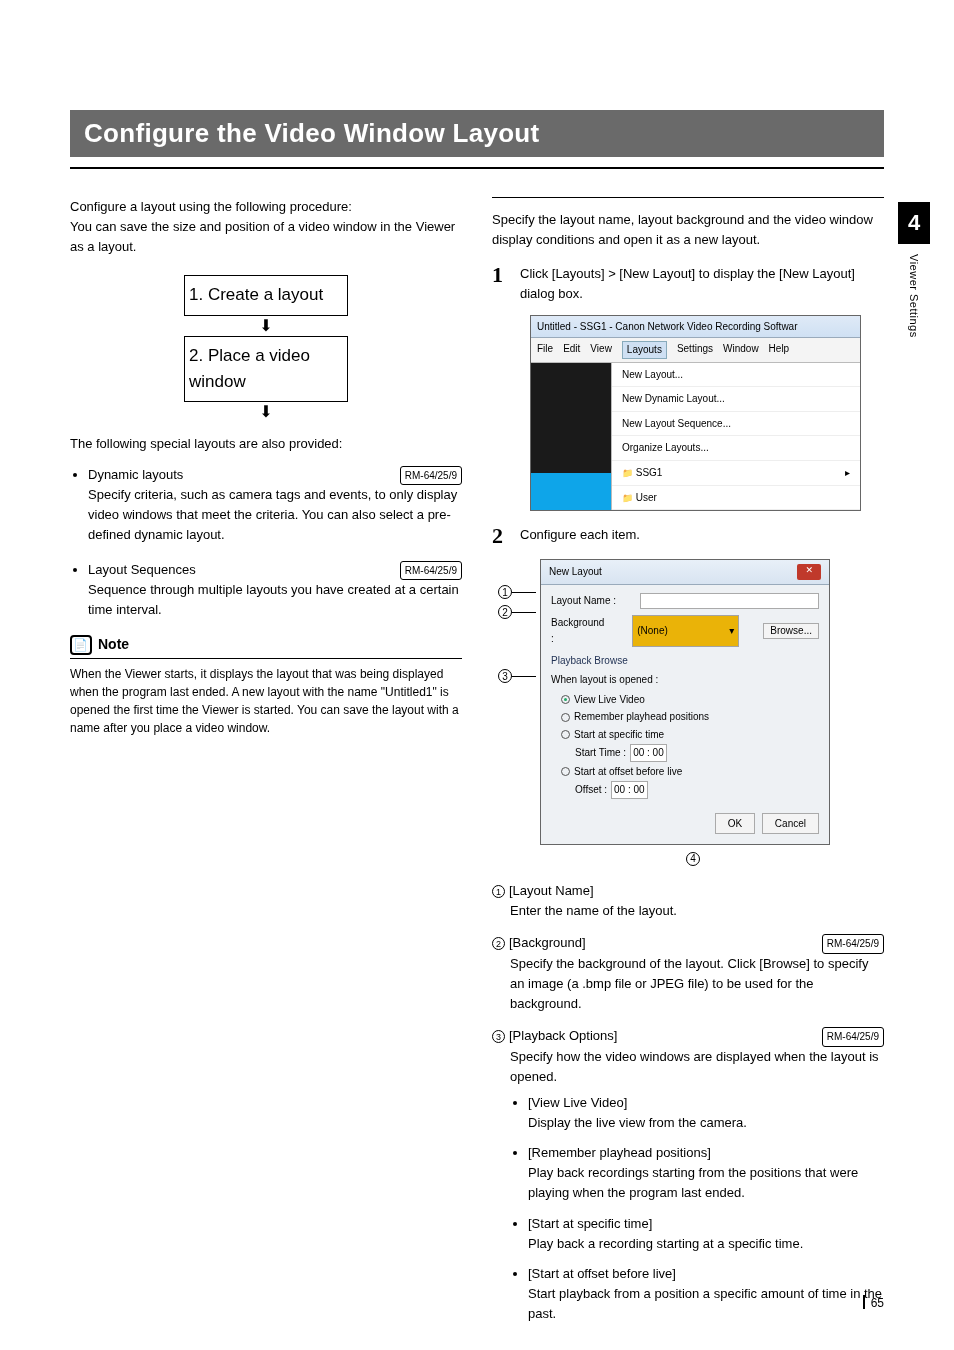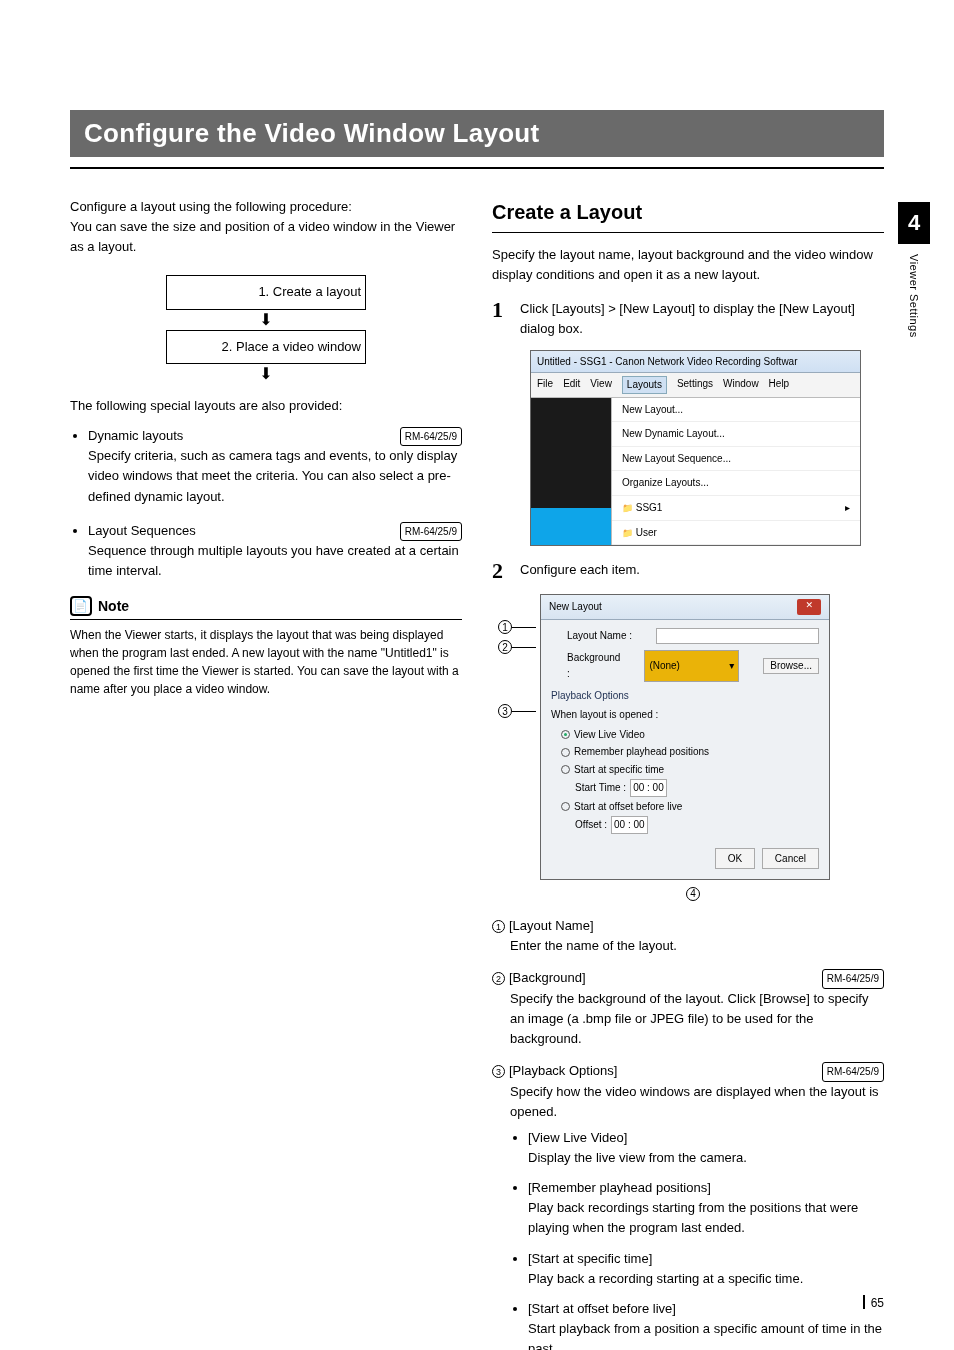--- a/index.html
+++ b/index.html
@@ -6,21 +6,21 @@
   html, body { width: 954px; height: 1350px; background: #fff; font-family: Arial, Helvetica, sans-serif; color: #000; }
   .page { position: relative; width: 954px; height: 1350px; padding: 110px 70px 46px 70px; }
   .title-bar { background: #6a6a6a; padding: 8px 14px; margin-bottom: 10px; }
   .title-bar h1 { font-family: "Arial Narrow", Arial, sans-serif; font-weight: bold; font-size: 26px; color: #fff; letter-spacing: 0.3px; }
   .title-rule { border: none; border-top: 2px solid #000; margin-bottom: 28px; }
 
   .columns { display: flex; gap: 30px; }
   .col { width: 404px; font-size: 13px; line-height: 1.55; }
 
   .flow { margin: 18px auto 14px auto; width: 220px; display: flex; flex-direction: column; align-items: center; gap: 2px; }
-  .flow-box { border: 1px solid #000; width: 200px; text-align: right; padding: 6px 4px; font-size: 13px; }
+  .flow-box { border: 1px solid #000; width: 164px; text-align: left; padding: 6px 4px; font-size: 17px; }
   .arrow-down { font-size: 16px; line-height: 1; }
 
   .bullet-list { list-style: disc; padding-left: 18px; }
   .bullet-list > li { margin-bottom: 14px; }
   .bullet-head { display: flex; justify-content: space-between; align-items: baseline; }
   .rm-tag { border: 1px solid #000; border-radius: 3px; font-size: 10px; padding: 1px 4px; white-space: nowrap; }
 
   .note-row { display: flex; align-items: center; gap: 6px; margin: 10px 0 2px 0; }
   .note-icon { border: 2px solid #000; border-radius: 4px; width: 22px; height: 20px; display: flex; align-items: center; justify-content: center; font-size: 12px; }
   .note-label { font-weight: bold; font-size: 14px; }
@@ -42,21 +42,21 @@
   .ss-dark { background: #1a1a1a; width: 80px; height: 110px; }
   .ss-dropdown { background: #fff; border-left: 1px solid #bbb; flex: 1; }
   .ss-dropdown div { padding: 4px 10px; border-bottom: 1px solid #eee; }
   .ss-folder::before { content: "📁 "; font-size: 9px; }
   .ss-arrow::after { content: " ▸"; float: right; }
 
   .dialog { position: relative; border: 1px solid #666; margin: 12px 0 6px 38px; width: 290px; font-size: 10px; background: #eef1f4; }
   .dlg-titlebar { background: linear-gradient(#e8f0f8,#d8e4f1); padding: 4px 8px; display: flex; justify-content: space-between; border-bottom: 1px solid #9ab; }
   .dlg-close { background: #c0392b; color: #fff; padding: 0 8px; border-radius: 2px; font-size: 9px; }
   .dlg-content { padding: 8px 10px; }
-  .dlg-row { display: flex; align-items: center; gap: 24px; margin-bottom: 6px; margin-left: 16px; }
+  .dlg-row { display: flex; align-items: center; gap: 24px; margin-bottom: 6px; }
   .dlg-row label { font-size: 10px; }
   .dlg-input { border: 1px solid #aaa; background: #fff; height: 16px; flex: 1; }
   .dlg-select { border: 1px solid #a3a3a3; background: #eab308; height: 32px; width: 110px; padding: 0 4px; font-size: 10px; display: flex; align-items: center; justify-content: space-between; }
   .dlg-browse { border: 1px solid #aaa; background: #f4f4f4; height: 16px; padding: 0 6px; font-size: 10px; display: flex; align-items: center; }
   .dlg-group-title { color: #235; font-size: 10px; margin-bottom: 4px; }
   .dlg-sub { font-size: 10px; margin-bottom: 4px; }
   .dlg-radio { display: flex; align-items: center; gap: 4px; font-size: 10px; margin: 2px 0 2px 10px; }
   .dlg-radio .r { width: 9px; height: 9px; border: 1px solid #555; border-radius: 50%; display: inline-block; position: relative; }
   .dlg-radio .r.sel::after { content: ""; position: absolute; inset: 2px; background: #2a6; border-radius: 50%; }
   .dlg-time { margin-left: 24px; font-size: 10px; display: flex; align-items: center; gap: 4px; }
@@ -129,21 +129,20 @@
 
       <div class="note-row">
         <span class="note-icon">📄</span>
         <span class="note-label">Note</span>
       </div>
       <hr class="note-rule">
       <p class="note-body">When the Viewer starts, it displays the layout that was being displayed when the program last ended. A new layout with the name "Untitled1" is opened the first time the Viewer is started. You can save the layout with a name after you place a video window.</p>
     </div>
 
     <div class="col">
-      <h2 class="sub">Create a Layout</h2>
       <hr class="sub-rule">
       <p>Specify the layout name, layout background and the video window display conditions and open it as a new layout.</p>
 
       <div class="step">
         <div class="step-num">1</div>
         <div class="step-body">Click [Layouts] &gt; [New Layout] to display the [New Layout] dialog box.</div>
       </div>
 
       <div class="screenshot">
         <div class="ss-titlebar">Untitled - SSG1 - Canon Network Video Recording Softwar</div>
@@ -193,21 +192,21 @@
               <div class="dlg-input"></div>
             </div>
             <div class="dlg-row">
               <label>Background :</label>
               <div class="dlg-select">
                 <span>(None)</span>
                   <span>▾</span>
               </div>
               <div class="dlg-browse">Browse...</div>
             </div>
-            <div class="dlg-group-title">Playback Options</div>
+            <div class="dlg-group-title">Playback Browse</div>
             <div class="dlg-sub">When layout is opened :</div>
             <div class="dlg-radio">
                 <span class="r sel"></span>
                 <span>View Live Video</span>
               </div>
             <div class="dlg-radio">
                 <span class="r"></span>
                 <span>Remember playhead positions</span>
               </div>
             <div class="dlg-radio">

